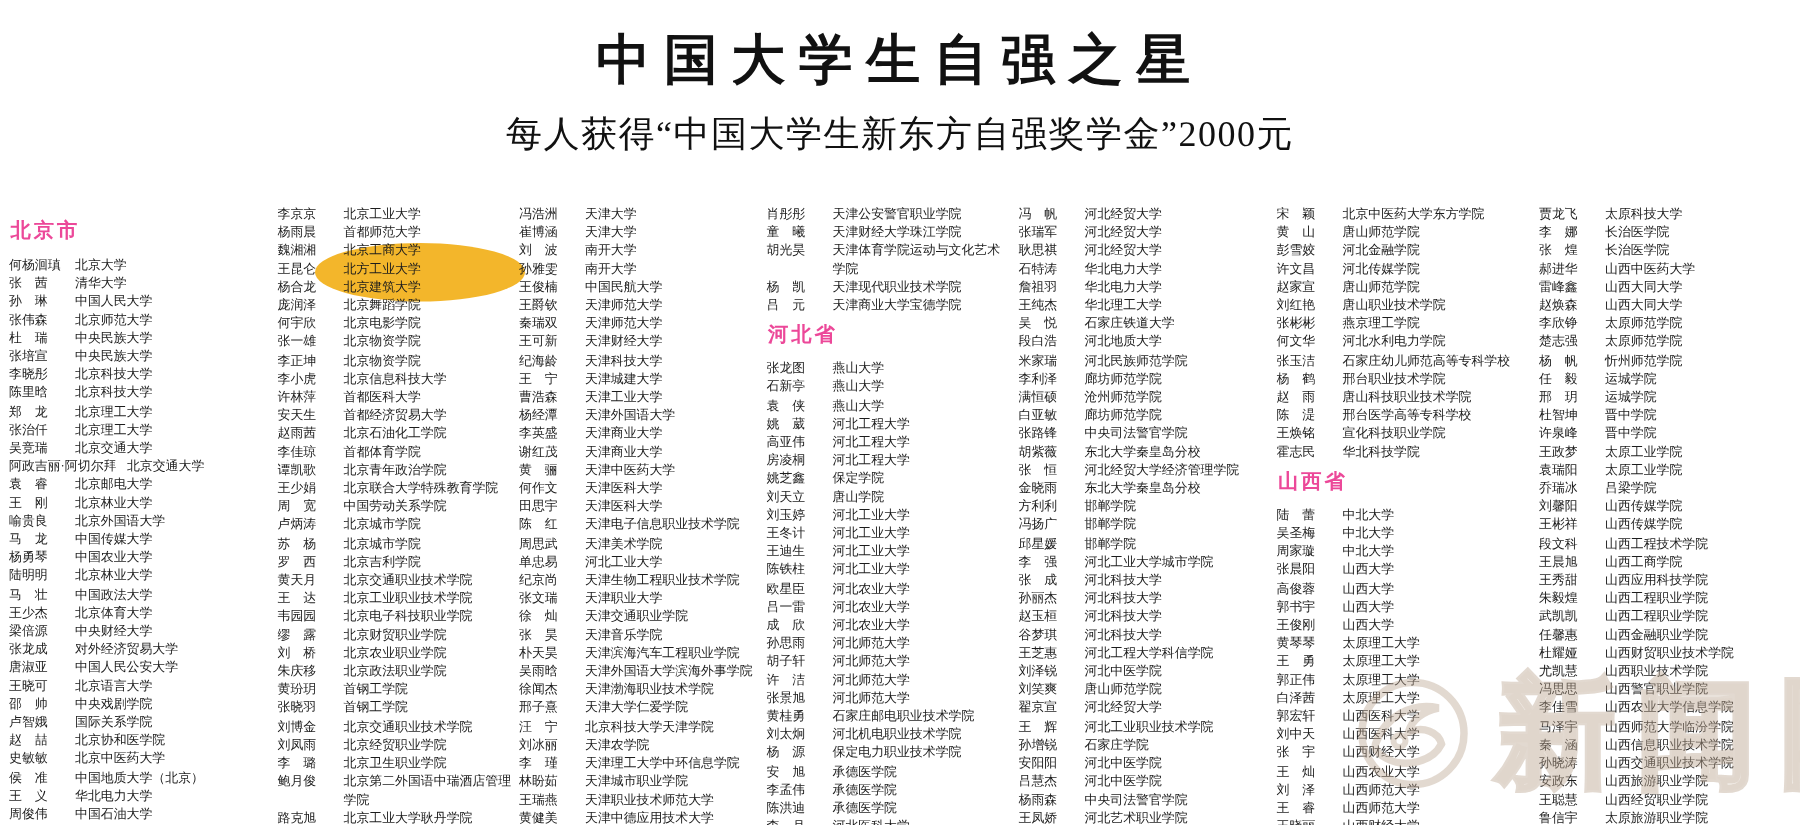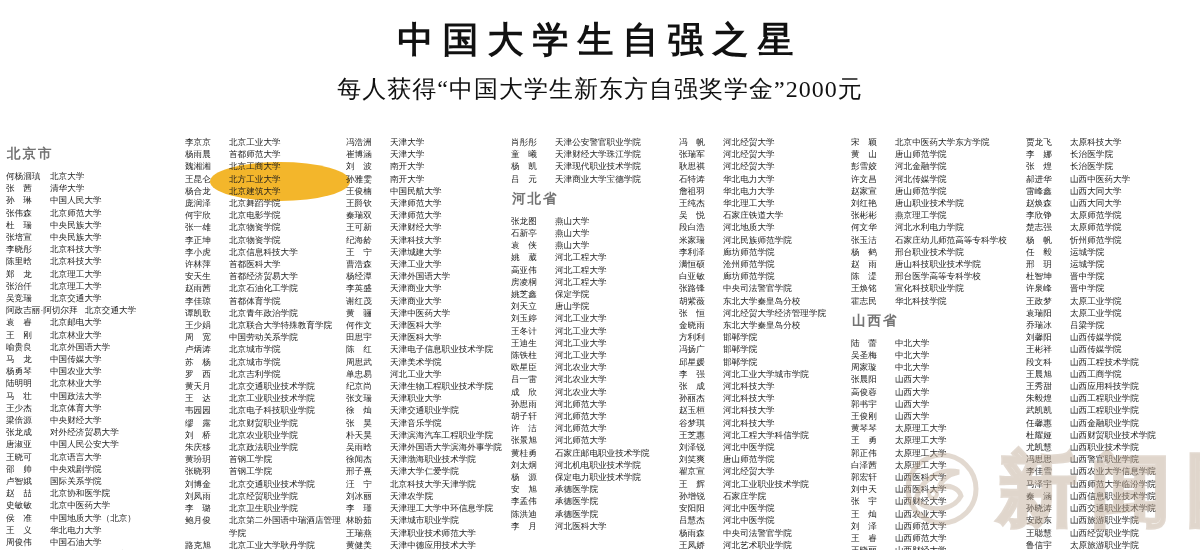--- a/index.html
+++ b/index.html
@@ -9,21 +9,21 @@
   .subtitle{margin-top:8px;text-align:center;font-size:24px;letter-spacing:1px;color:#111;}
   .list{position:absolute;top:136px;left:6px;right:0;bottom:0;display:flex;overflow:hidden;z-index:1;}
   .col{flex:0 0 auto;overflow:hidden;position:relative;}
   .col0{width:179px;}
   .col1{width:161px;}
   .col2{width:165px;}
   .col3{width:168px;}
   .col4{width:172px;}
   .col5{width:175px;}
   .col6{width:174px;}
-  .hdr{font-size:13.5px;font-weight:bold;letter-spacing:2px;margin:5px 0 7px 1px;color:#737373;}
+  .hdr{font-size:13.5px;font-weight:bold;letter-spacing:2px;margin:5px 0 7px 1px;color:#ec4899;}
   .col0 .hdr{margin-top:9px;}
   .entry{font-size:8.6px;line-height:12.2px;white-space:nowrap;display:flex;align-items:flex-start;}
   .entry .nm{min-width:37px;white-space:pre;flex:0 0 auto;}
   .entry .sc{margin-left:7px;}
   .entry.wrap{white-space:normal;}
   .entry.wrap .sc{white-space:normal;max-width:116px;}
   .hl-blob{position:absolute;left:210px;top:162px;width:140px;height:39px;border-radius:50%;
            z-index:0;opacity:0.95;}
   .watermark{position:absolute;left:903px;top:450px;z-index:2;pointer-events:none;
              display:flex;align-items:flex-start;opacity:0.55;}
@@ -446,20 +446,24 @@
       </div>
       <div class="col col3">
         <div class="entry">
           <span class="nm">肖彤彤</span>
           <span class="sc">天津公安警官职业学院</span>
         </div>
         <div class="entry">
           <span class="nm">童　曦</span>
           <span class="sc">天津财经大学珠江学院</span>
         </div>
+        <div class="entry wrap">
+          <span class="nm">胡光昊</span>
+          <span class="sc">天津体育学院运动与文化艺术学院</span>
+        </div>
         <div class="entry">
           <span class="nm">杨　凯</span>
           <span class="sc">天津现代职业技术学院</span>
         </div>
         <div class="entry">
           <span class="nm">吕　元</span>
           <span class="sc">天津商业大学宝德学院</span>
         </div>
         <div class="hdr">河北省</div>
         <div class="entry">

